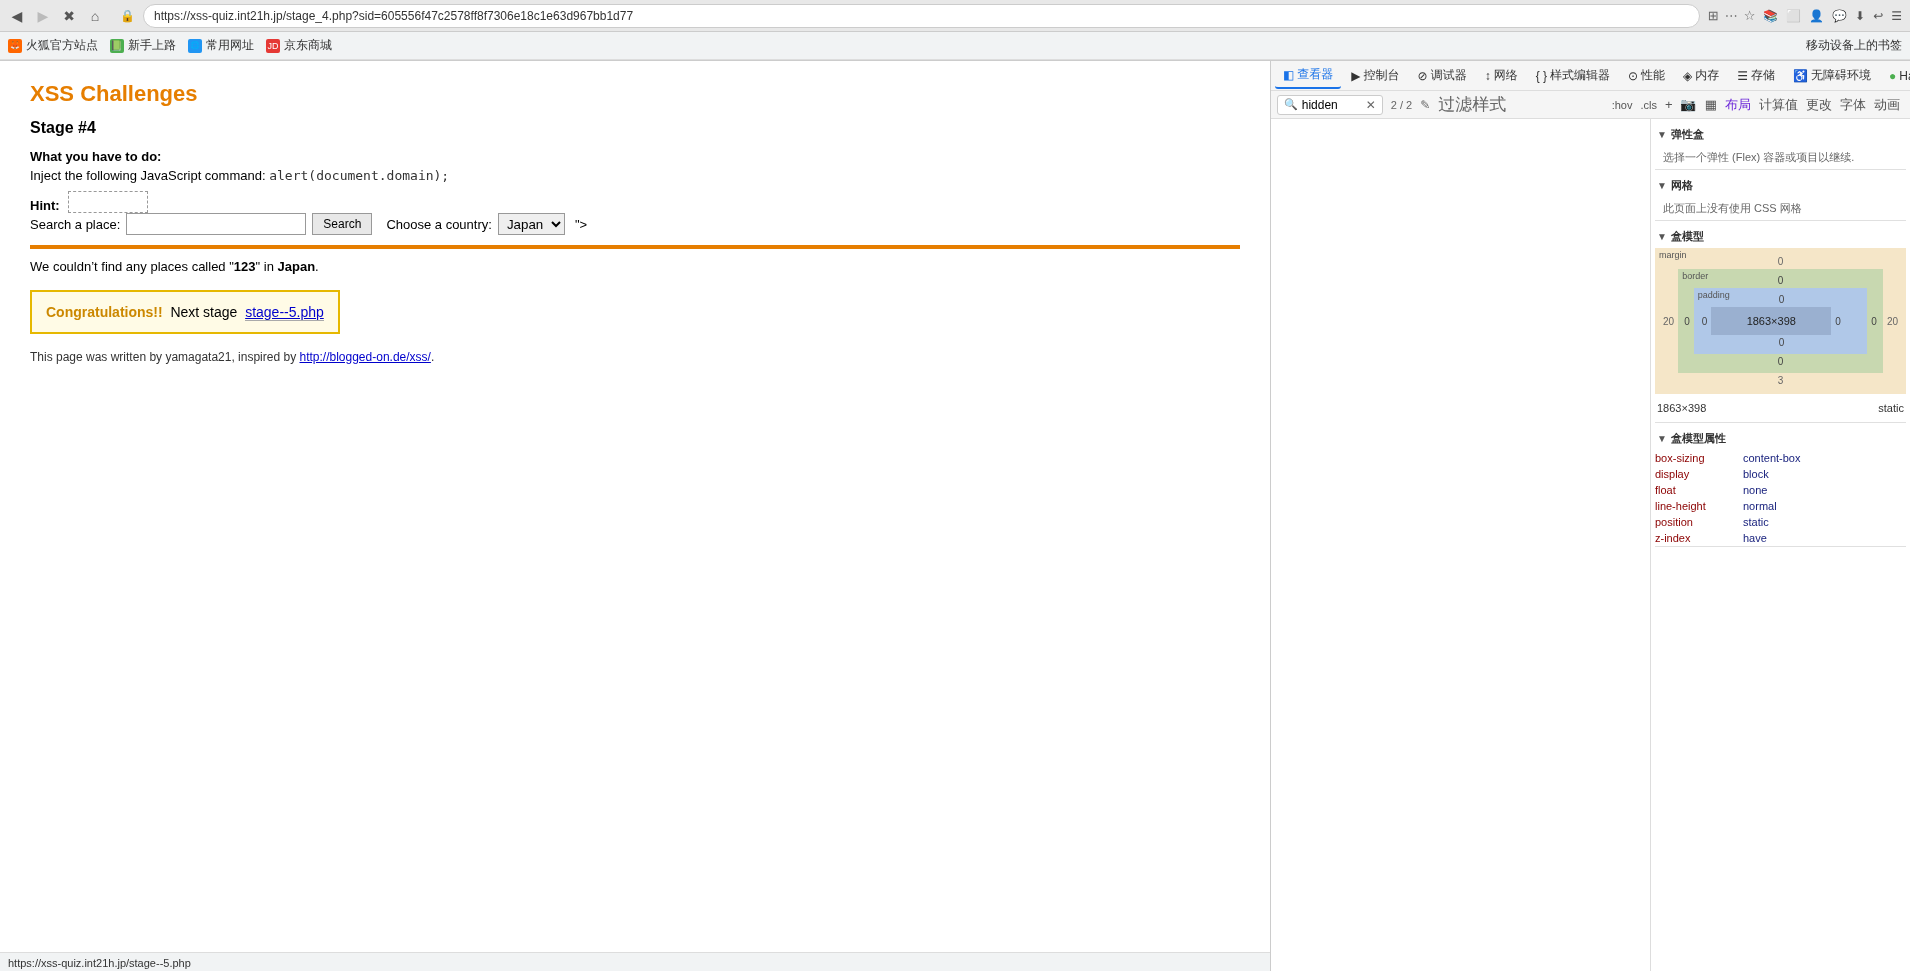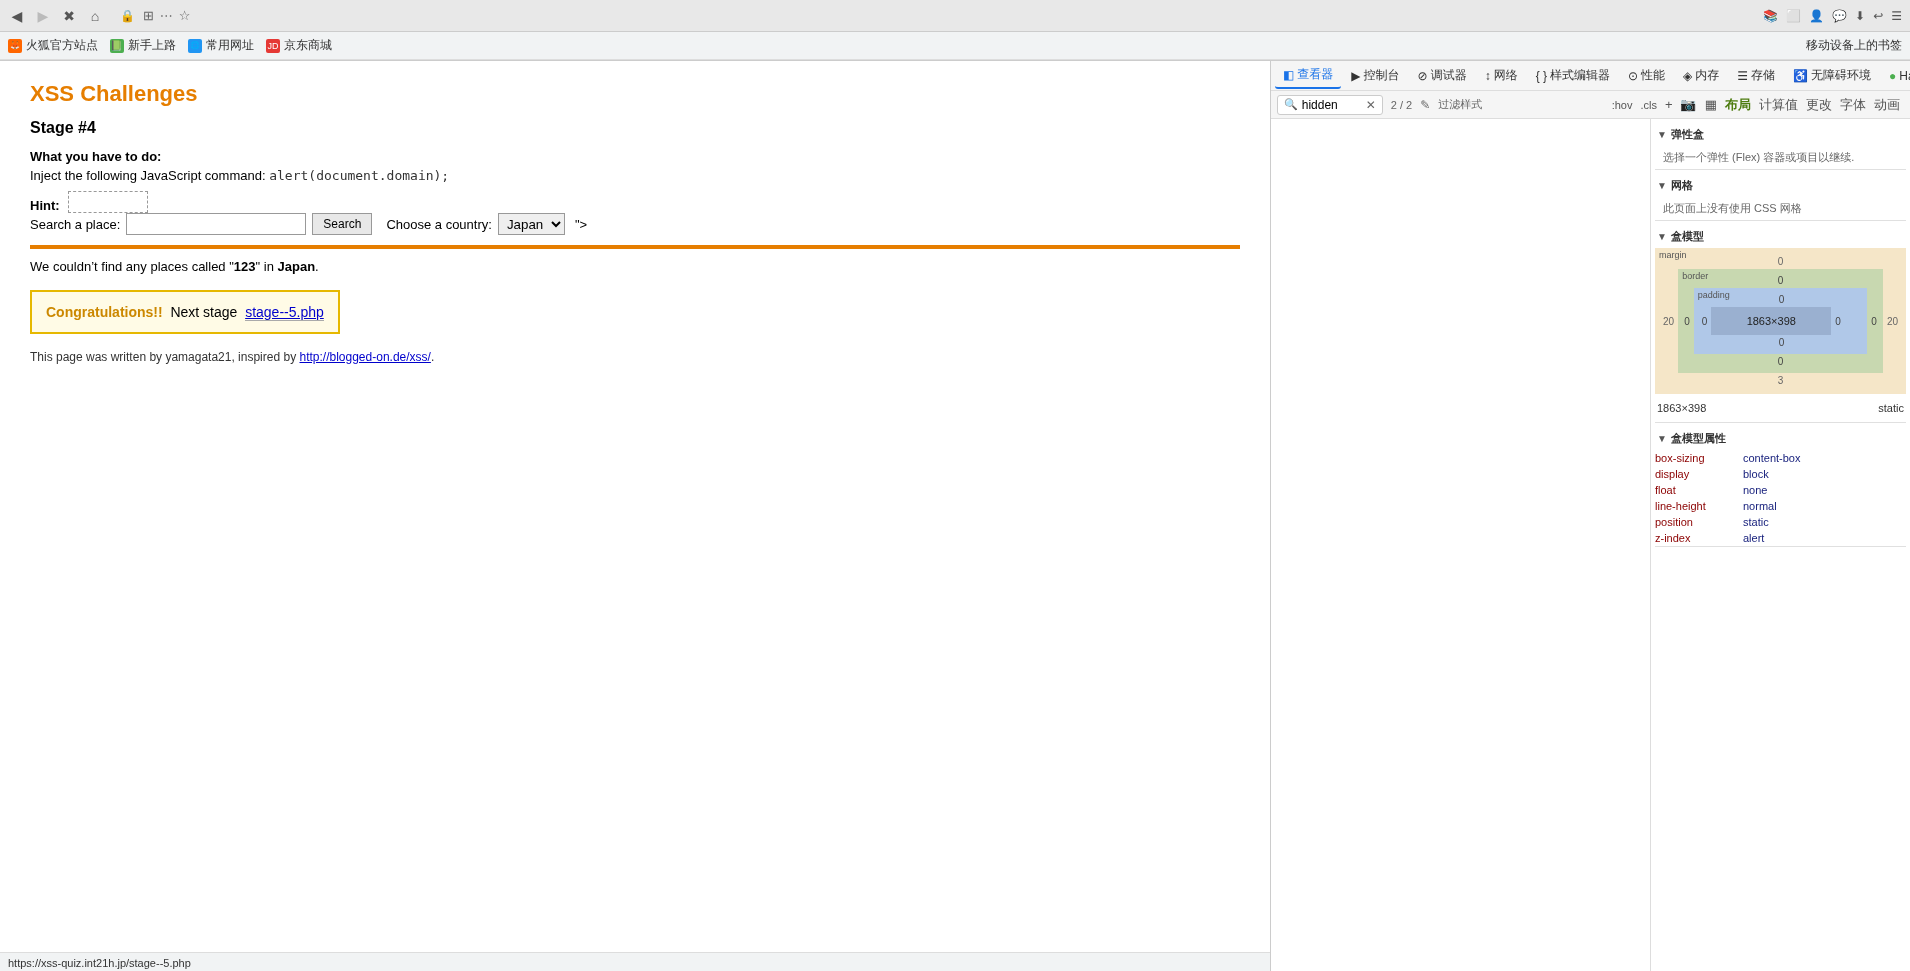--- a/index.html
+++ b/index.html
@@ -107,20 +107,23 @@
 <body>
 
 <div class="browser-chrome">
 
   <div class="browser-titlebar">
     <div class="browser-nav-btn">◀</div>
     <div class="browser-nav-btn disabled">▶</div>
     <div class="browser-nav-btn">✖</div>
     <div class="browser-nav-btn">⌂</div>
     <div class="browser-security-icon">🔒</div>
+    <div class="browser-address-bar">
+      <span>https://xss-quiz.int21h.jp/stage_4.php?sid=605556f47c2578ff8f7306e18c1e63d967bb1d77</span>
+    </div>
     <div class="browser-actions">
       <span>⊞</span>
       <span>⋯</span>
       <span>☆</span>
     </div>
     <div style="margin-left:auto; display:flex; gap:8px; align-items:center; font-size:12px; color:#555;">
       <span>📚</span>
       <span>⬜</span>
       <span>👤</span>
       <span>💬</span>
@@ -255,28 +258,28 @@
     </div>
 
     <div class="devtools-subtoolbar">
       <div class="search-box-dev">
         <span style="color:#666; font-size:11px;">🔍</span>
         <input type="text" value="hidden" style="border: none; outline: none; font-size: 12px; width: 60px;">
         <span class="clear-btn">✕</span>
       </div>
       <span class="match-count">2 / 2</span>
       <span class="edit-icon">✎</span>
-      <span style="color:#666; font-size:11px;">过滤样式</span>
+      <span style="color:#666; font-size:17px;">过滤样式</span>
       <div style="margin-left:auto; display:flex; gap:0; align-items:center;">
         <span class="dt-icon-btn" style="font-size:11px;">:hov</span>
         <span class="dt-icon-btn" style="font-size:11px;">.cls</span>
         <span class="dt-icon-btn">+</span>
         <span class="dt-icon-btn">📷</span>
         <span class="dt-icon-btn">▦</span>
-        <span class="dt-icon-btn" style="color:#4d7c0f; font-weight:bold;">布局</span>
+        <span class="dt-icon-btn" style="color:#6d28d9; font-weight:normal;">布局</span>
         <span class="dt-icon-btn">计算值</span>
         <span class="dt-icon-btn">更改</span>
         <span class="dt-icon-btn">字体</span>
         <span class="dt-icon-btn">动画</span>
       </div>
     </div>
 
     <div class="devtools-body">
 
       <div class="devtools-left">
@@ -378,21 +381,21 @@
             <div class="prop-row">
               <span class="prop-name">line-height</span>
               <span class="prop-value">normal</span>
             </div>
             <div class="prop-row">
               <span class="prop-name">position</span>
               <span class="prop-value">static</span>
             </div>
             <div class="prop-row">
               <span class="prop-name">z-index</span>
-              <span class="prop-value">alert</span>
+              <span class="prop-value">have</span>
             </div>
           </div>
         </div>
 
       </div>
     </div>
   </div>
 </div>
 
 </body></html>

